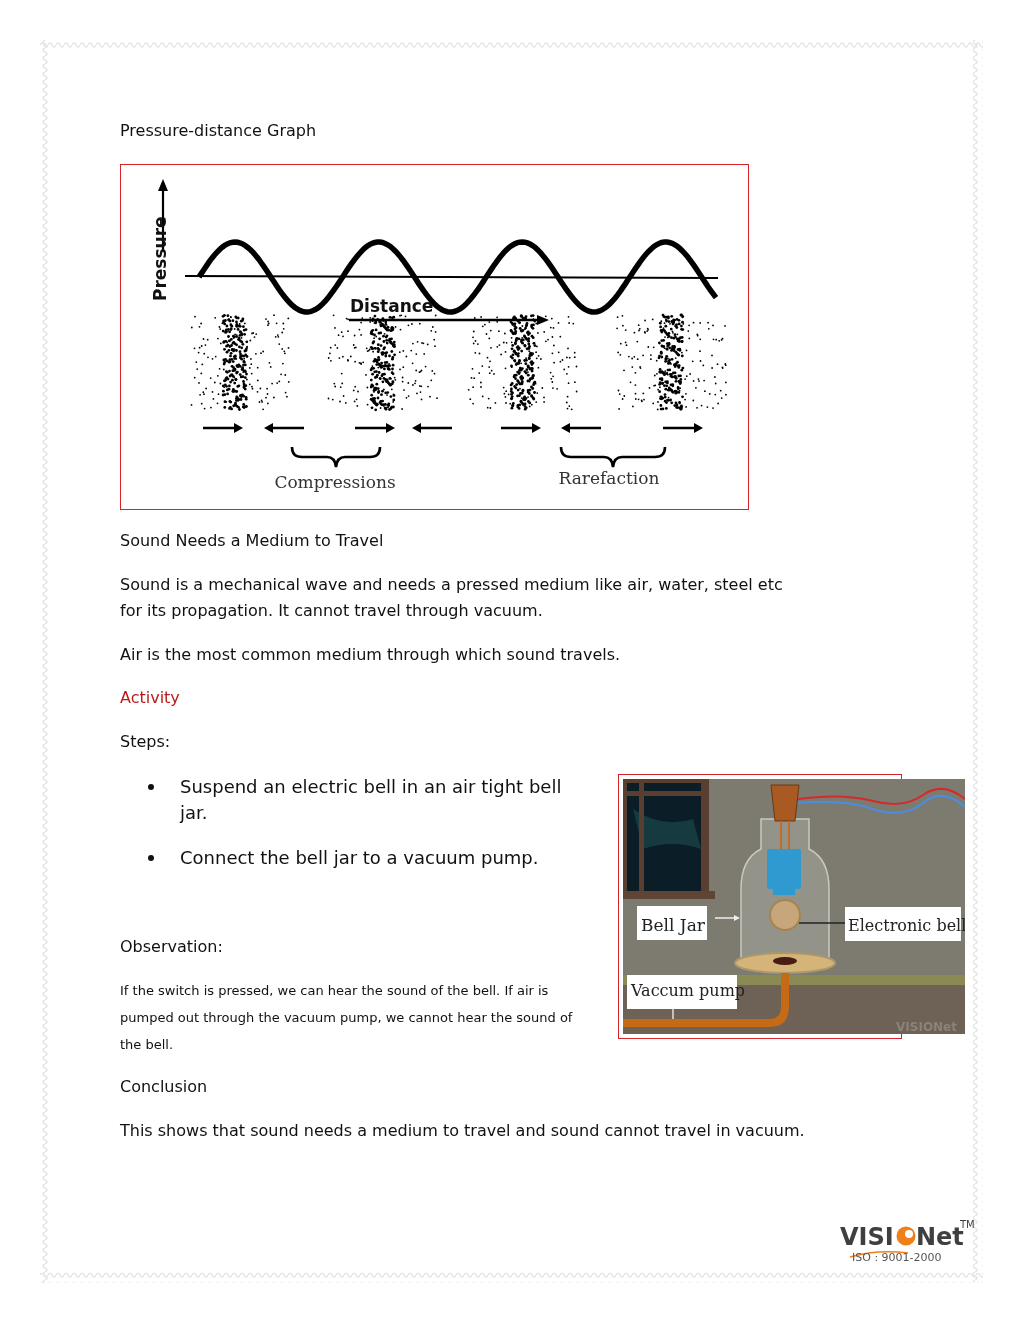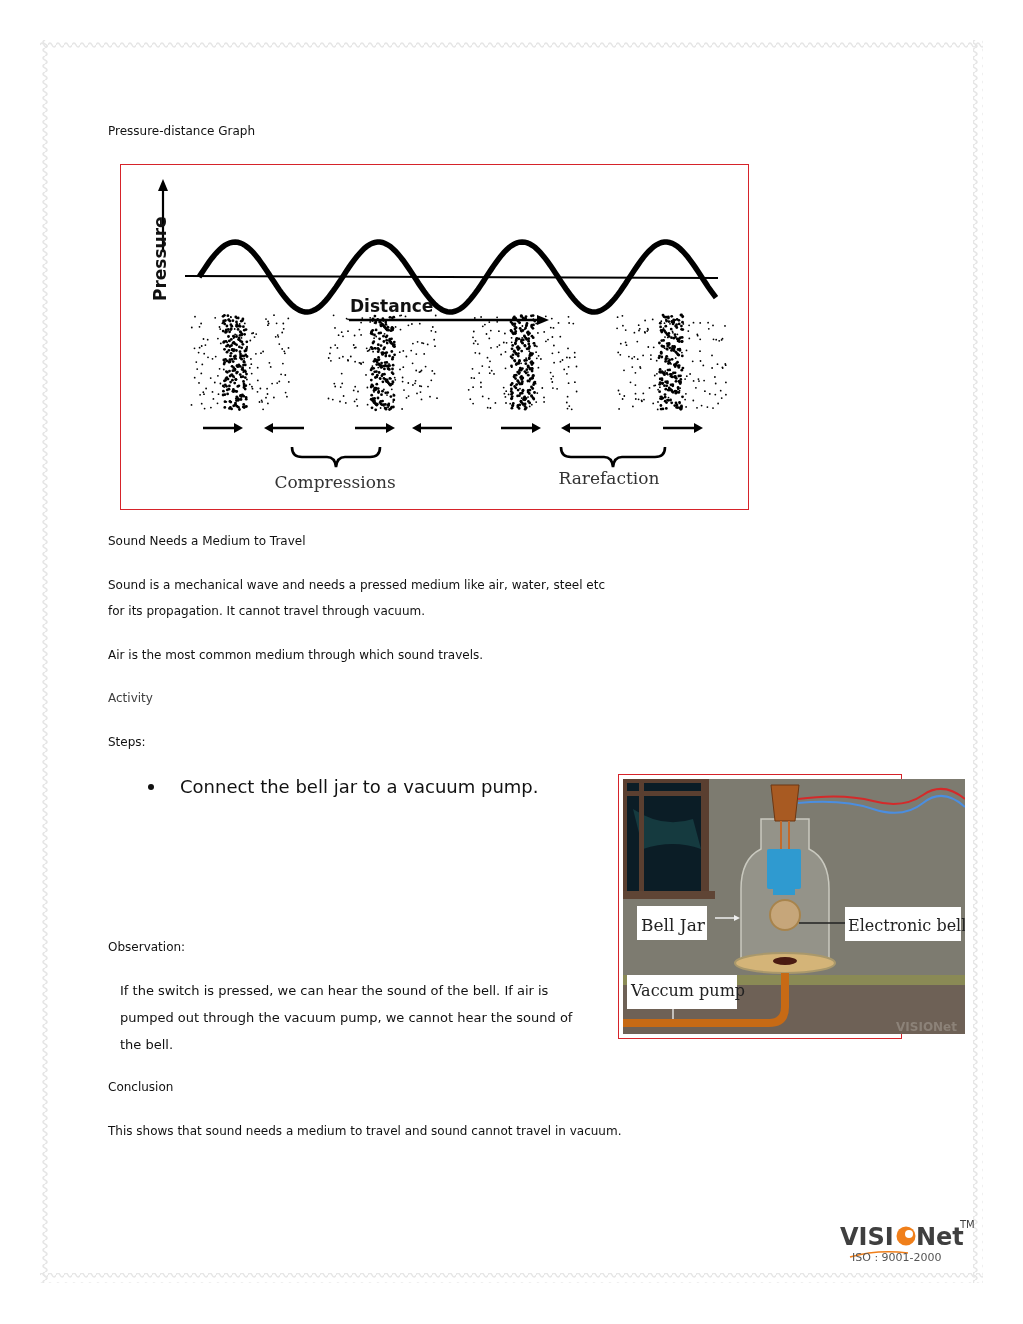--- a/index.html
+++ b/index.html
@@ -1,20 +1,20 @@
 <!DOCTYPE html>
 <html><head>
 <meta charset="utf-8">
 <style>
   html, body { margin: 0; padding: 0; background: #ffffff; }
   body { width: 1023px; height: 1324px; position: relative; overflow: hidden;
          font-family: "DejaVu Sans", sans-serif; color: #111; }
   .page-border { position: absolute; left: 40px; top: 40px; width: 943px; height: 1243px; }
-  .txt { position: absolute; left: 108px; font-size: 12px; line-height: 26px; margin: 0; white-space: nowrap; }
-  .heading-blue { color: #404040; }
+  .txt { position: absolute; left: 120px; font-size: 16px; line-height: 26px; margin: 0; white-space: nowrap; }
+  .heading-blue { color: #b91c1c; }
   .figure-frame { position: absolute; border: 1px solid #d6232a; background: #fff; box-sizing: border-box; }
   .bullets { position: absolute; left: 120px; top: 774px; margin: 0; padding: 0; list-style: none; font-size: 18px; line-height: 26px; }
   .bullets li { position: relative; padding-left: 60px; margin-bottom: 19px; width: 400px; }
   .bullets li .dot { position: absolute; left: 28px; top: 10px; width: 6px; height: 6px; background: #111; border-radius: 50%; }
   .para-wrap { position: absolute; left: 120px; font-size: 13px; line-height: 27px; width: 470px; margin: 0; }
   .logo { position: absolute; left: 838px; top: 1215px; width: 140px; height: 52px; }
 </style>
 </head>
 <body>
 
@@ -1480,20 +1480,21 @@
 </div>
 
 <p class="txt" style="top:528px;">Sound Needs a Medium to Travel</p>
 <p class="txt" style="top:572px;">Sound is a mechanical wave and needs a pressed medium like air, water, steel etc</p>
 <p class="txt" style="top:598px;">for its propagation. It cannot travel through vacuum.</p>
 <p class="txt" style="top:642px;">Air is the most common medium through which sound travels.</p>
 <p class="txt heading-blue" style="top:685px;">Activity</p>
 <p class="txt" style="top:729px;">Steps:</p>
 
 <ul class="bullets">
+  <li><span class="dot"></span><span>Suspend an electric bell in an air tight bell jar.</span></li>
   <li><span class="dot"></span><span>Connect the bell jar to a vacuum pump.</span></li>
 </ul>
 
 <p class="txt" style="top:934px;">Observation:</p>
 <p class="para-wrap" style="top:977px;">If the switch is pressed, we can hear the sound of the bell. If air is pumped out through the vacuum pump, we cannot hear the sound of the bell.</p>
 <p class="txt" style="top:1074px;">Conclusion</p>
 <p class="txt" style="top:1118px;">This shows that sound needs a medium to travel and sound cannot travel in vacuum.</p>
 
 <div class="figure-frame" style="left:618px; top:774px; width:284px; height:265px; padding:4px;">
   <svg width="342" height="255" viewBox="0 0 342 255">

